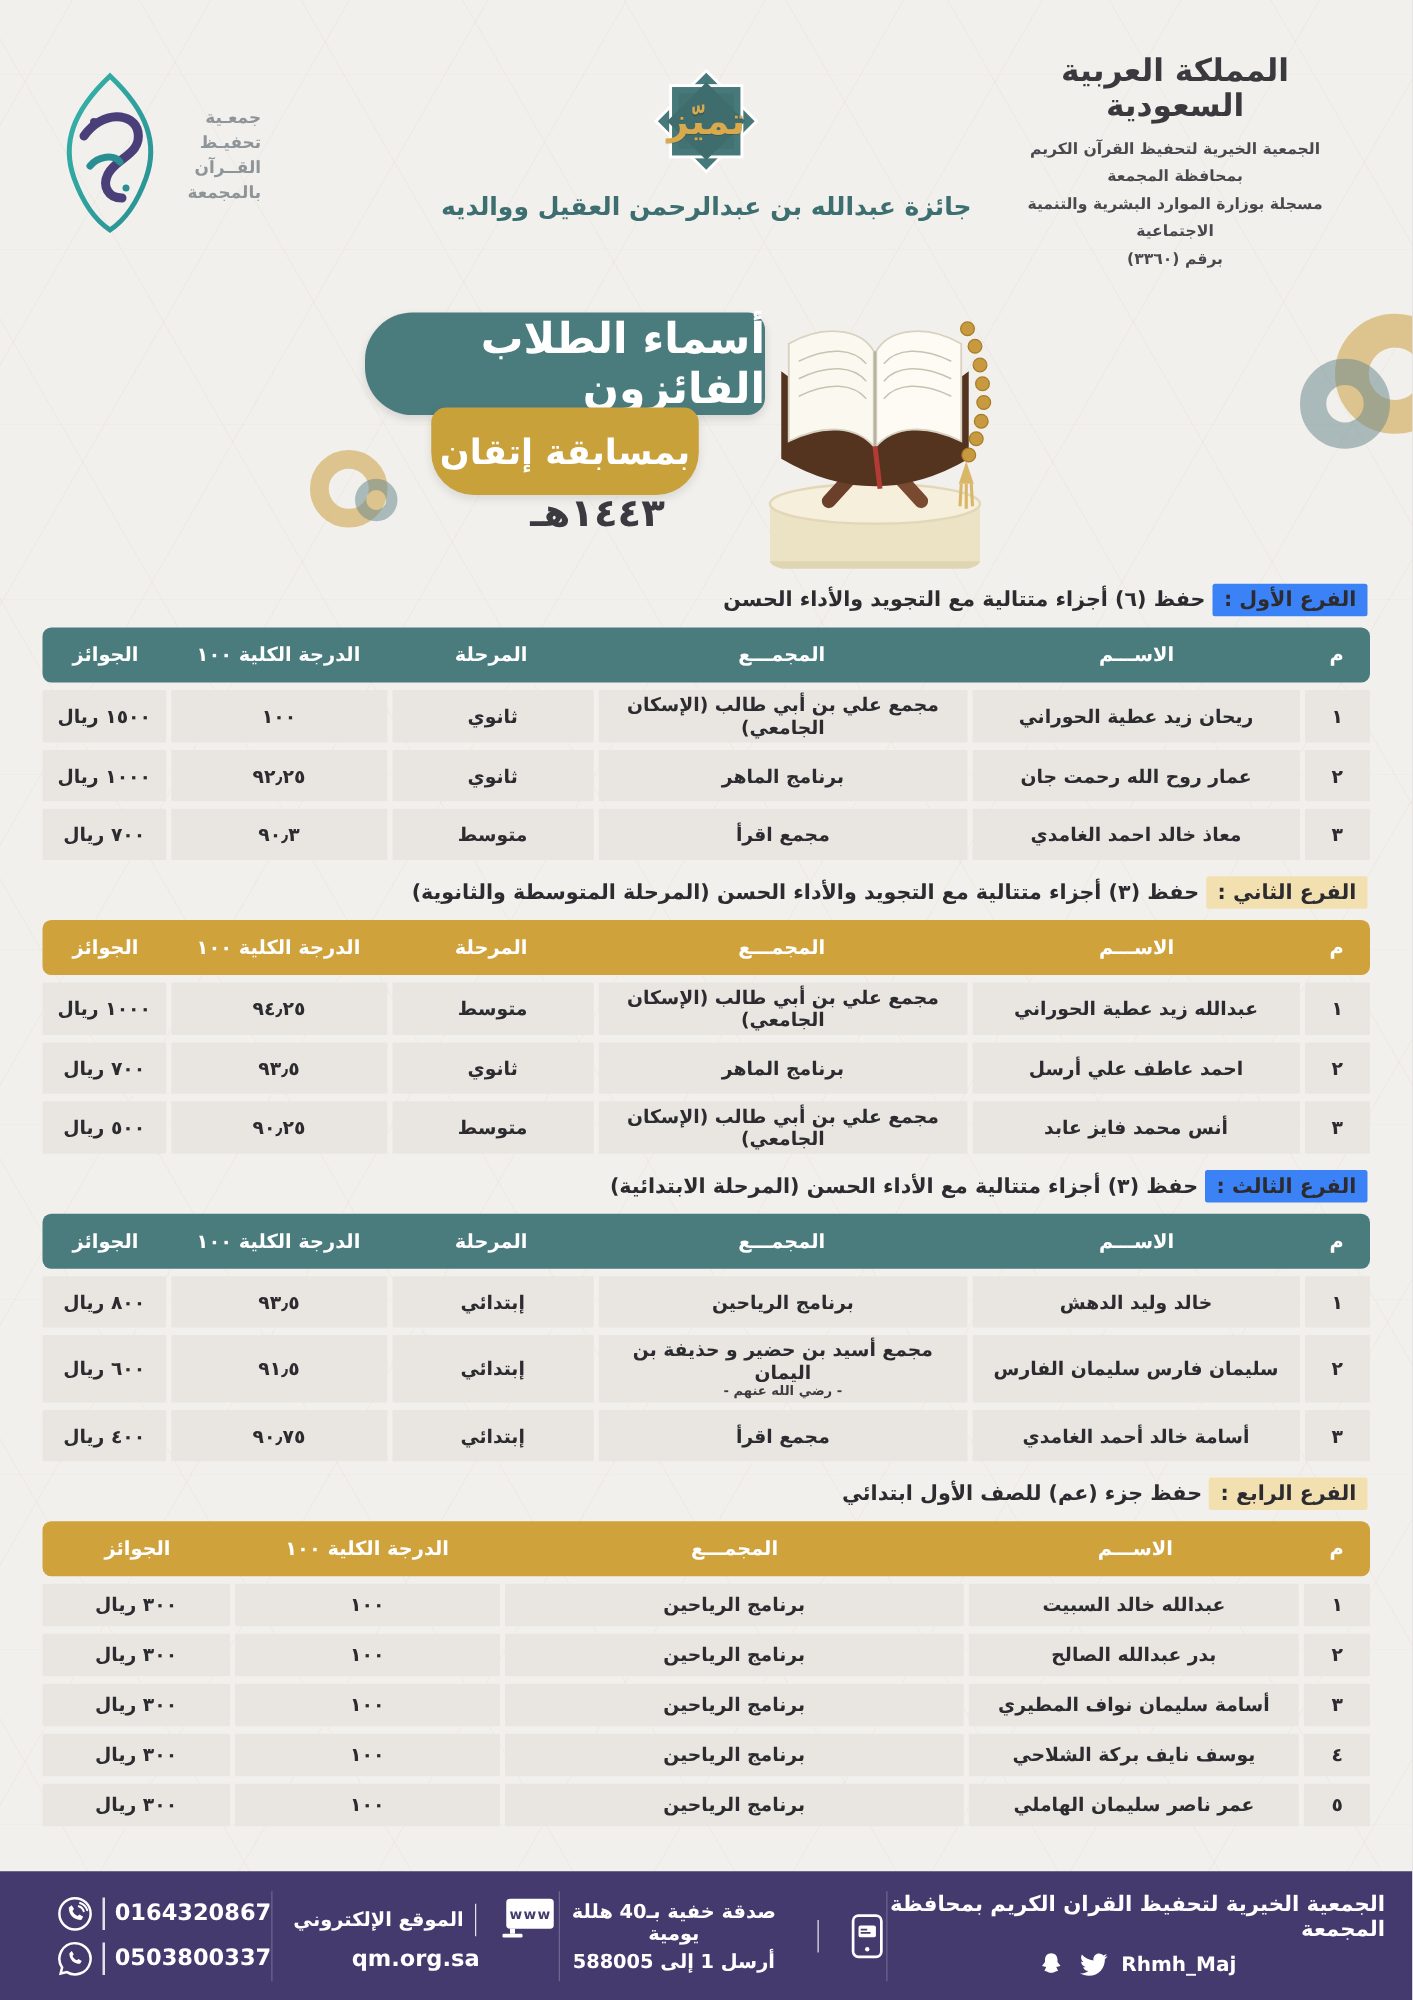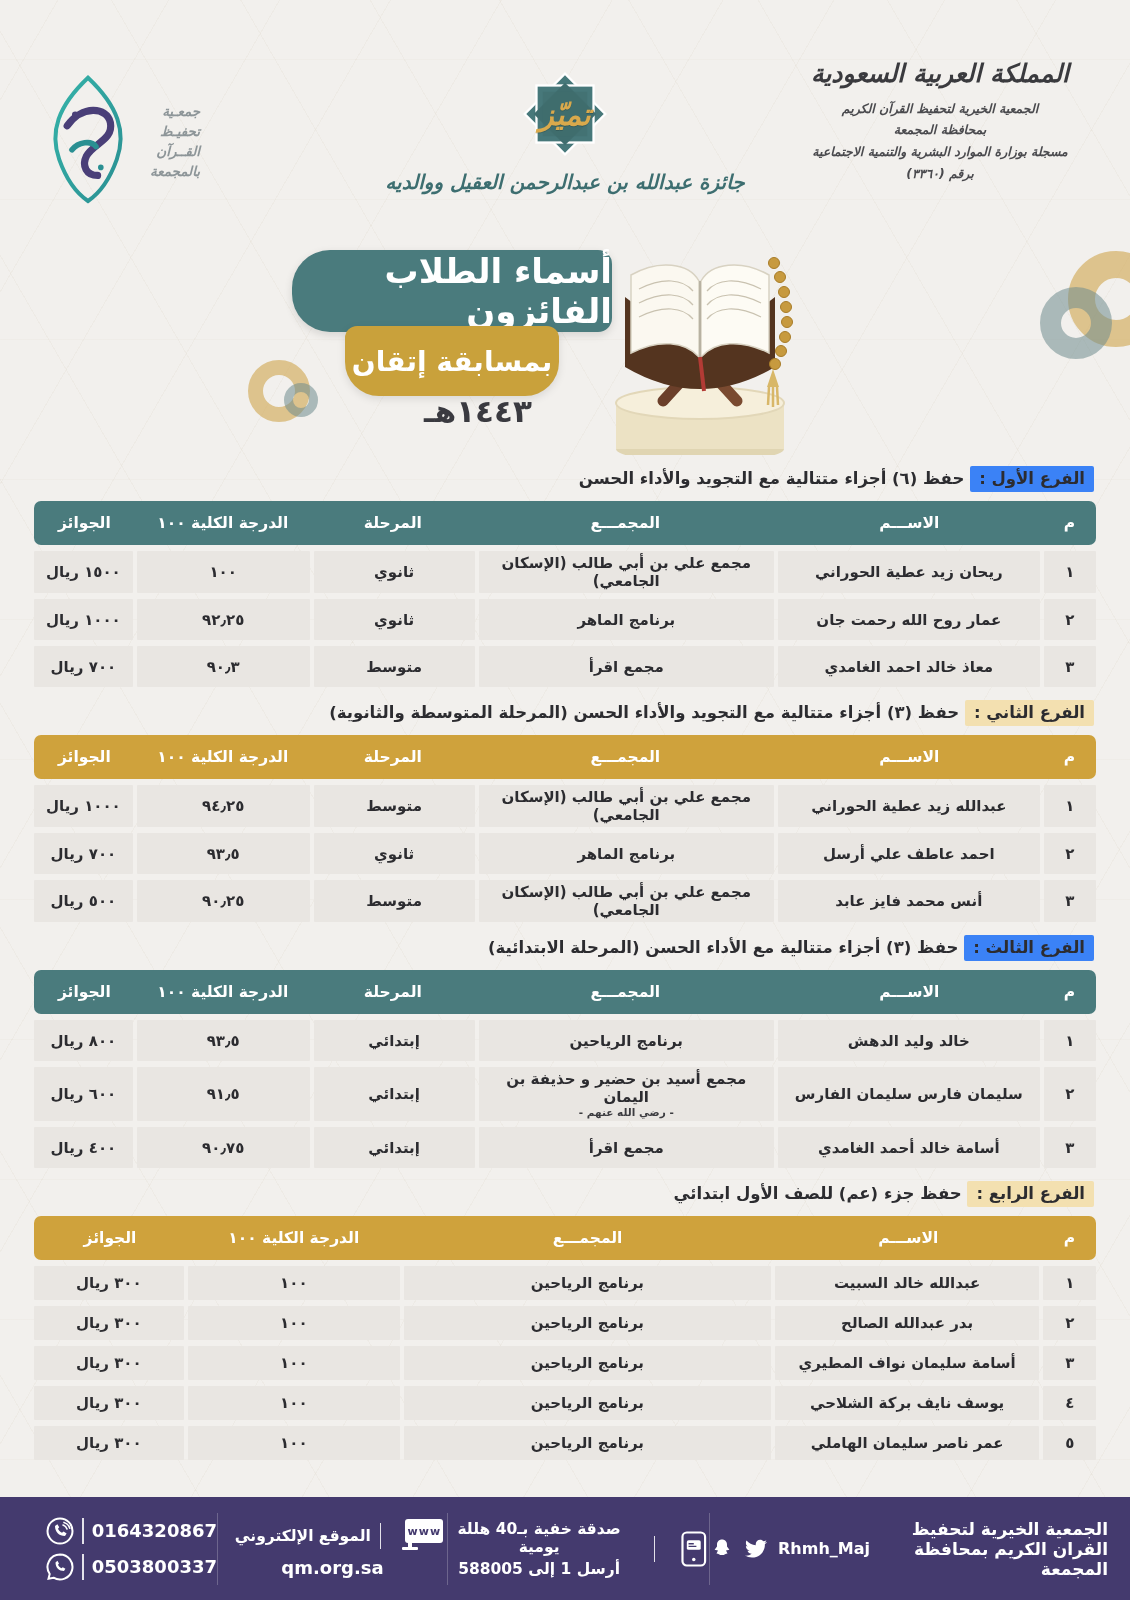--- a/index.html
+++ b/index.html
@@ -5,21 +5,21 @@
   html,body{margin:0;padding:0;background:#ddd;}
   *{box-sizing:border-box;}
   body{font-family:"DejaVu Sans",sans-serif;}
   .page{position:relative;width:1130px;height:1600px;margin:0 auto;background:#f2f0ed;overflow:hidden;direction:rtl;}
   .page::before{content:'';position:absolute;inset:0;pointer-events:none;
     background:
       repeating-linear-gradient(60deg, rgba(170,150,110,.06) 0 1px, transparent 1px 112px),
       repeating-linear-gradient(-60deg, rgba(170,150,110,.06) 0 1px, transparent 1px 96px),
       repeating-linear-gradient(0deg, rgba(170,150,110,.04) 0 1px, transparent 1px 140px);}
   
-  .hdr{position:relative;display:flex;justify-content:space-between;align-items:flex-start;padding:60px 40px 0;z-index:2;font-style:italic;}
+  .hdr{position:relative;display:flex;justify-content:space-between;align-items:flex-start;padding:43px 40px 0;z-index:2;}
   .ksa{width:300px;text-align:center;color:#3a3a3e;}
   .ksa-title{font-size:25px;font-weight:bold;line-height:1.1;margin-bottom:10px;}
   .ksa-line{font-size:12.5px;font-weight:bold;color:#4a4a4e;line-height:1.75;}
   .award{width:430px;text-align:center;margin-top:8px;}
   .star-wrap{position:relative;width:92px;height:92px;margin:0 auto 10px;}
   .star-wrap svg{position:absolute;inset:0;}
   .star-txt{position:absolute;inset:0;display:flex;align-items:center;justify-content:center;
     color:#d9a94c;font-size:30px;font-weight:bold;text-shadow:0 1px 0 rgba(0,0,0,.15);}
   .award-title{font-size:20px;font-weight:bold;color:#3d6e70;margin-bottom:8px;}
   .award-sub{font-size:15px;color:#7ba3a2;font-weight:bold;}
@@ -57,21 +57,21 @@
   .tbody{display:flex;flex-direction:column;row-gap:6px;}
   .td{background:#e9e6e2;min-height:41px;display:flex;flex-direction:column;align-items:center;justify-content:center;
       font-size:15px;font-weight:bold;color:#2c2c30;text-align:center;padding:3px 6px;border-radius:1px;}
   .compact .td{min-height:34px;}
   .cell-note{font-size:10.5px;font-weight:bold;color:#3c3c40;}
   
   .footer{position:absolute;left:0;bottom:0;width:1130px;height:103px;background:#443a6e;z-index:3;
     display:flex;flex-direction:row;align-items:center;color:#fff;padding:0 22px;}
   .f-block{display:flex;align-items:center;justify-content:center;height:72px;}
   .f-block + .f-block{border-right:1px solid rgba(255,255,255,.22);}
-  .f-org{flex:1;flex-direction:row;gap:6px;}
+  .f-org{flex:1;flex-direction:column;gap:6px;}
   .f-org-line{font-size:17px;font-weight:bold;}
   .f-social{display:flex;align-items:center;gap:10px;direction:ltr;font-size:16px;font-weight:bold;}
   .f-sad{width:262px;gap:24px;}
   .f-sad-txt{display:flex;flex-direction:column;gap:4px;text-align:center;font-size:15.5px;font-weight:bold;}
   .f-web{width:230px;flex-direction:column;gap:4px;}
   .f-web-row{display:flex;align-items:center;gap:9px;font-size:15.5px;font-weight:bold;}
   .f-url{font-size:18px;font-weight:bold;direction:ltr;}
   .f-ph{width:196px;flex-direction:column;align-items:flex-start;gap:8px;}
   .f-ph-row{display:flex;align-items:center;gap:8px;direction:ltr;font-size:18px;font-weight:bold;}
   .vbar{width:1.5px;height:26px;background:rgba(255,255,255,.85);display:inline-block;}

